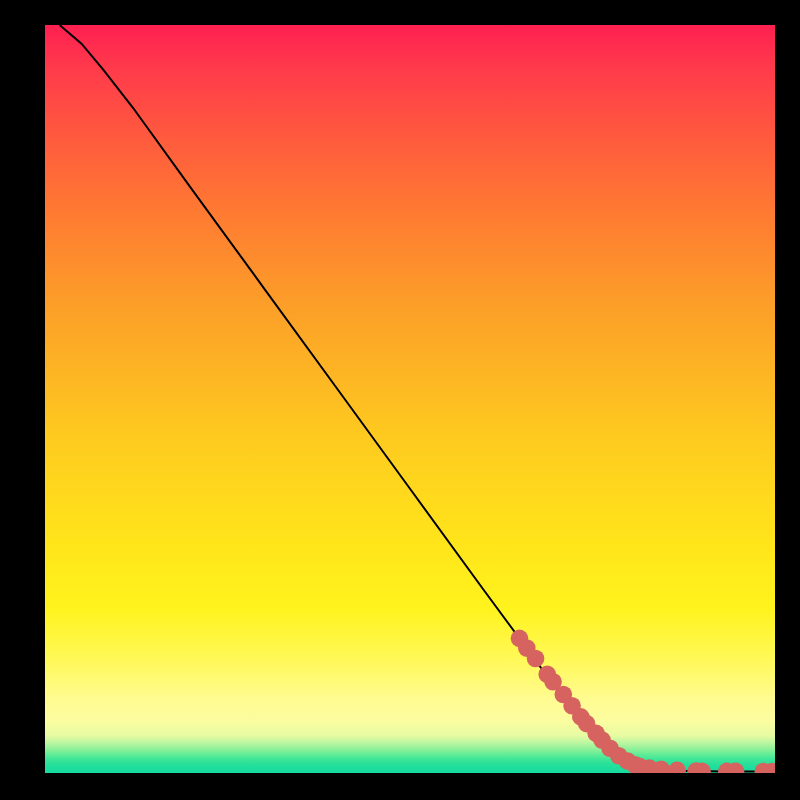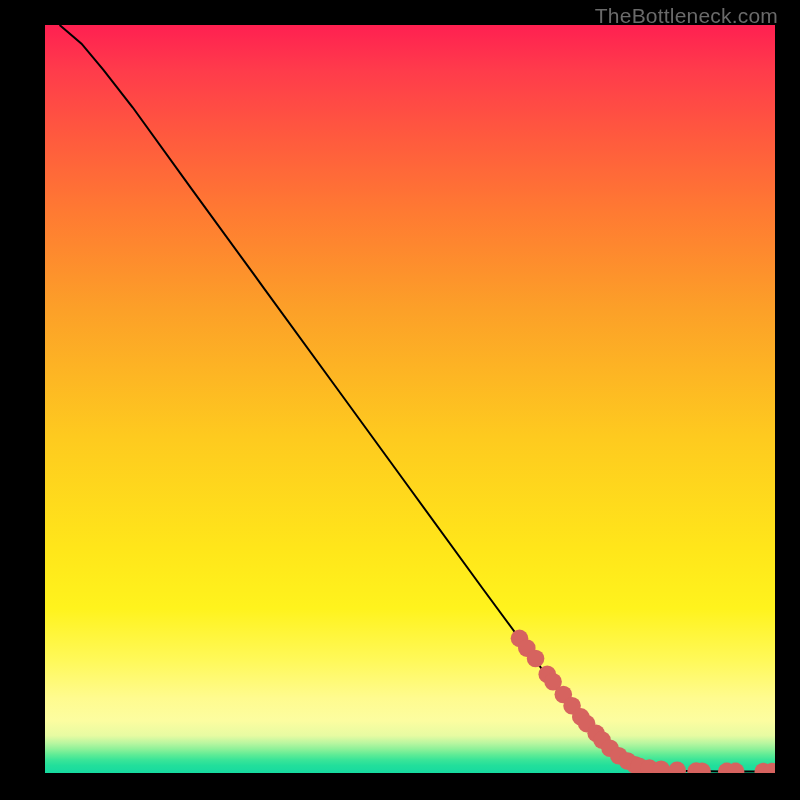--- a/index.html
+++ b/index.html
@@ -107,15 +107,14 @@
           <circle cx="651.16" cy="746.13" r="8.8" class="dot"></circle>
           <circle cx="657.00" cy="746.20" r="8.8" class="dot"></circle>
           <circle cx="681.82" cy="746.35" r="8.8" class="dot"></circle>
           <circle cx="690.58" cy="746.35" r="8.8" class="dot"></circle>
           <circle cx="718.32" cy="746.50" r="8.8" class="dot"></circle>
           <circle cx="727.08" cy="746.50" r="8.8" class="dot"></circle>
         </g>
     </svg>
   </div>
 
-  <div class="watermark">TheBottleneck.com</div>
 
 </div>
 
 </body></html>

